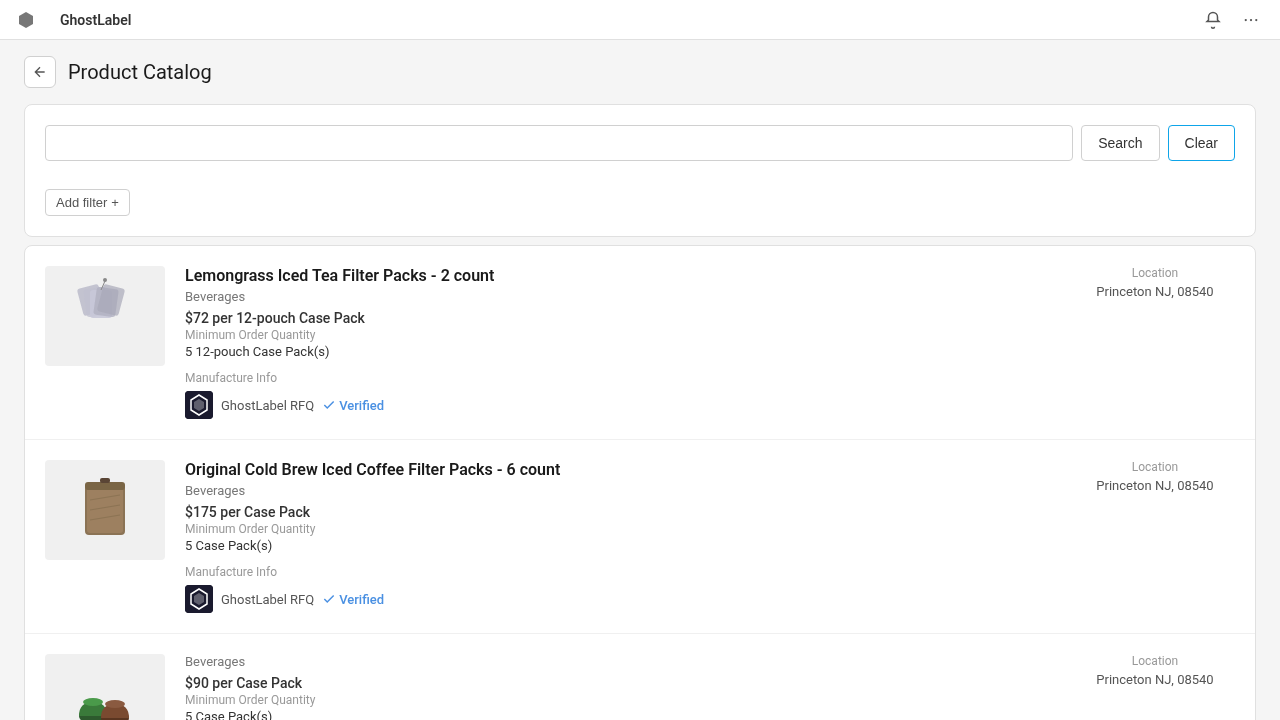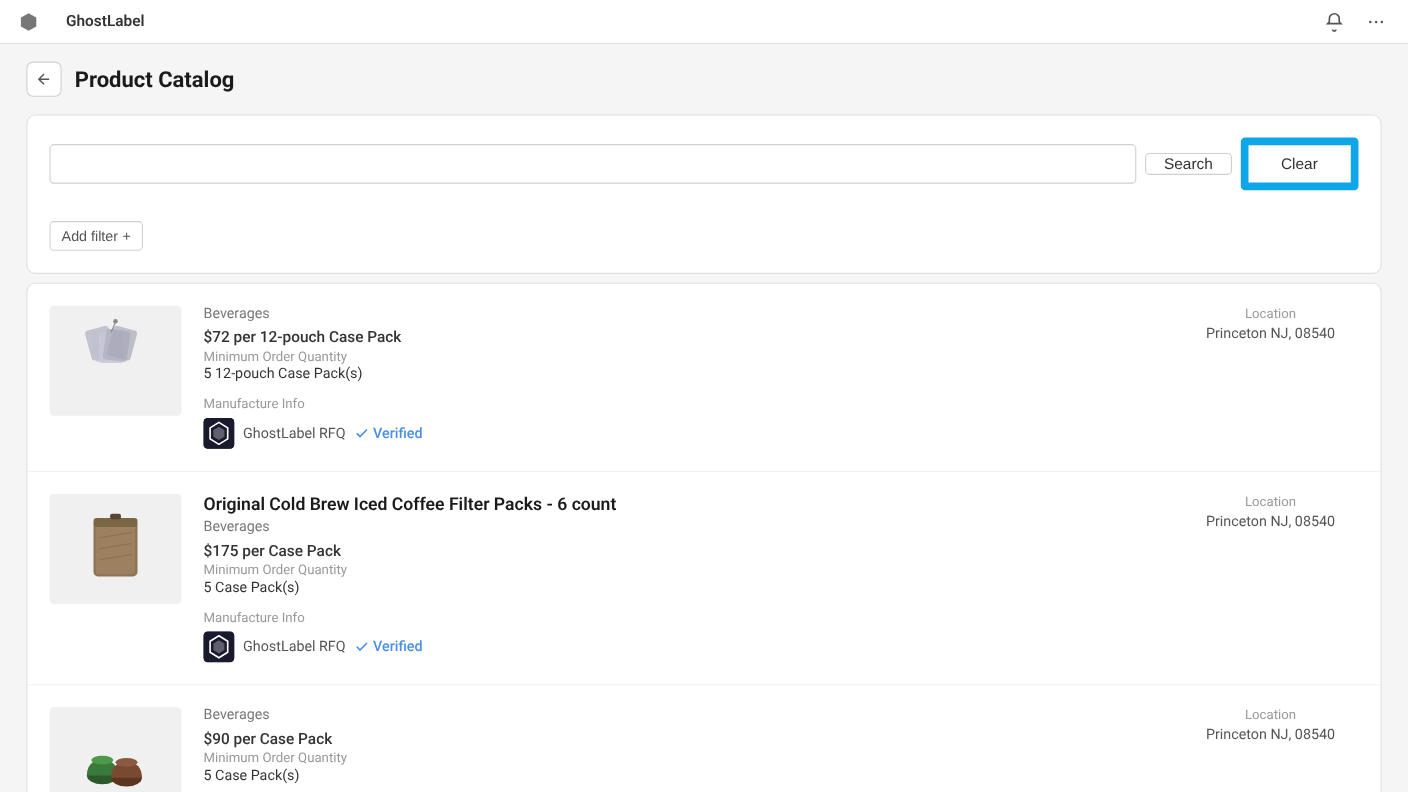--- a/index.html
+++ b/index.html
@@ -65,21 +65,21 @@
       height: 32px;
       border: 1px solid #d0d0d0;
       border-radius: 6px;
       background: #fff;
       cursor: pointer;
       color: #555;
       font-size: 16px;
     }
     .page-title {
       font-size: 20px;
-      font-weight: 700;
+      font-weight: 400;
       color: #1a1a1a;
     }
     
     .main-content {
       padding: 0 24px 24px;
     }
     
     .search-container {
       background: #fff;
       border: 1px solid #e0e0e0;
@@ -95,35 +95,35 @@
     .search-input {
       flex: 1;
       height: 36px;
       border: 1px solid #d0d0d0;
       border-radius: 4px;
       padding: 0 10px;
       font-size: 14px;
       outline: none;
     }
     .search-btn {
-      height: 20px;
+      height: 36px;
       padding: 0 16px;
       background: #fff;
       border: 1px solid #d0d0d0;
       border-radius: 4px;
       cursor: pointer;
       font-size: 14px;
       color: #333;
       font-weight: 500;
     }
     .clear-btn {
-      height: 48px;
-      padding: 0 30px;
-      background: #fff;
-      border: 7px solid #0ea5e9;
+      height: 36px;
+      padding: 0 16px;
+      background: #fff;
+      border: 1px solid #0ea5e9;
       border-radius: 4px;
       cursor: pointer;
       font-size: 14px;
       color: #333;
       font-weight: 500;
     }
     .filter-row {
       margin-top: 28px;
     }
     .add-filter-btn {
@@ -315,20 +315,21 @@
           <rect x="20" y="12" width="22" height="28" rx="3" fill="#c0c0d0" opacity="0.8" transform="rotate(-8 31 26)"></rect>
           <rect x="25" y="14" width="22" height="28" rx="3" fill="#c8c8d8" opacity="0.9" transform="rotate(0 36 28)"></rect>
           <rect x="30" y="12" width="22" height="28" rx="3" fill="#b0b0c0" opacity="0.8" transform="rotate(8 41 26)"></rect>
           <rect x="35" y="10" width="22" height="28" rx="3" fill="#a8a8b8" opacity="0.7" transform="rotate(15 46 24)"></rect>
 
           <line x1="36" y1="14" x2="40" y2="5" stroke="#888" stroke-width="1"></line>
           <circle cx="40" cy="4" r="2" fill="#888"></circle>
         </svg>
       </div>
       <div class="product-details">
+        <div class="product-name">Lemongrass Iced Tea Filter Packs - 2 count</div>
         <div class="product-category">Beverages</div>
         <div class="product-price">$72 per 12-pouch Case Pack</div>
         <div class="product-moq-label">Minimum Order Quantity</div>
         <div class="product-moq-value">5 12-pouch Case Pack(s)</div>
         <div class="manufacture-info-label">Manufacture Info</div>
         <div class="manufacturer-row">
           <div class="manufacturer-logo">
             <svg viewBox="0 0 28 28" width="28" height="28">
               <rect width="28" height="28" fill="#1a1a2e" rx="4"></rect>
               <polygon points="14,4 22,9 22,19 14,24 6,19 6,9" fill="none" stroke="#fff" stroke-width="1.5"></polygon>

